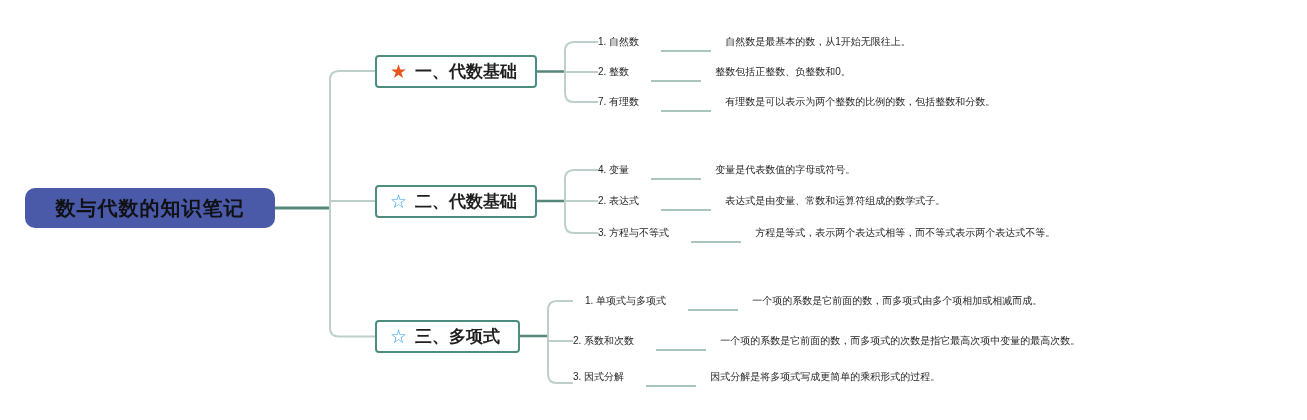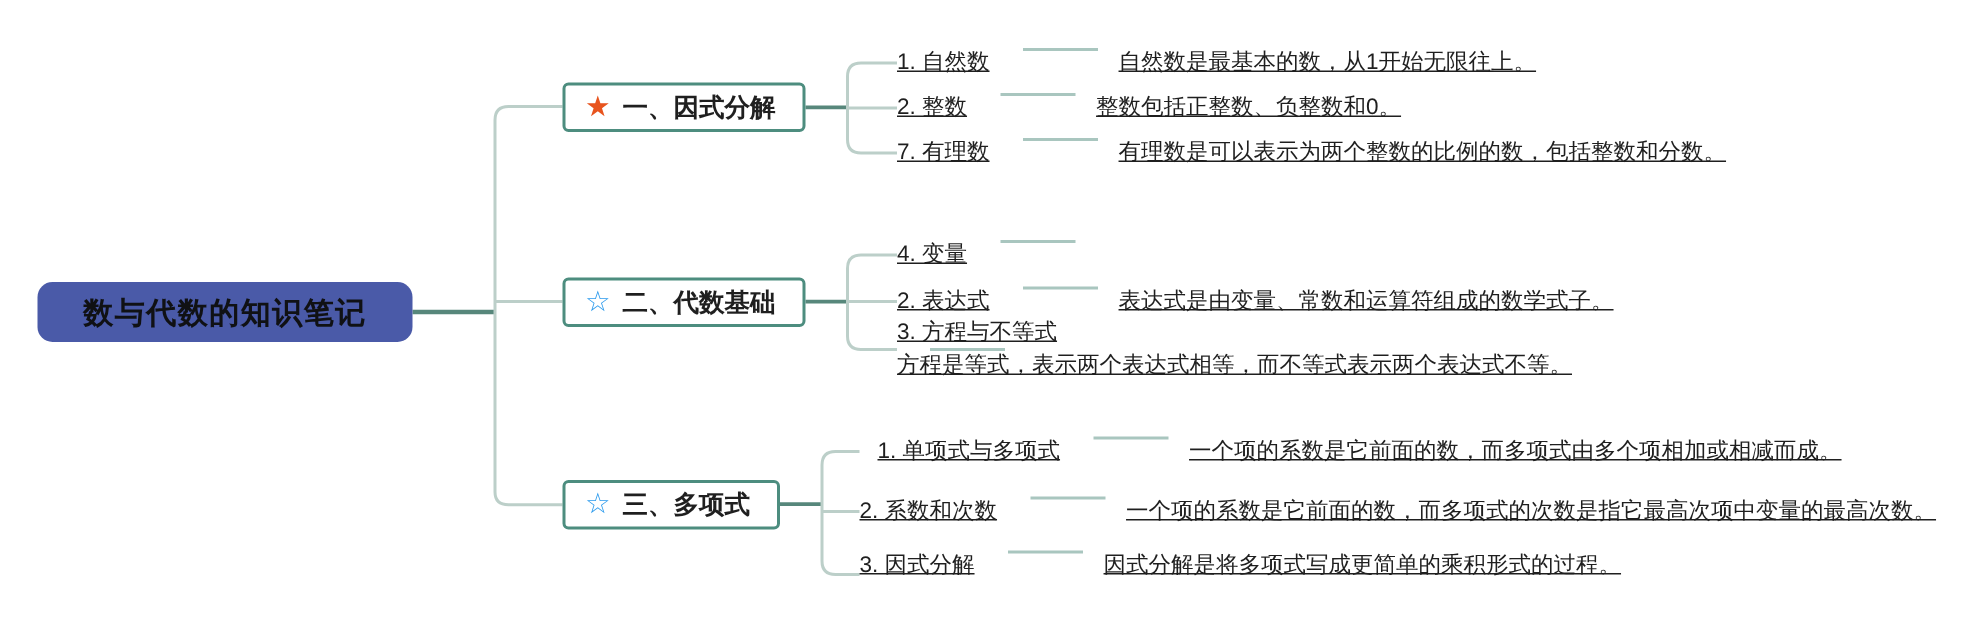--- a/index.html
+++ b/index.html
@@ -33,33 +33,33 @@
     box-sizing:border-box;font-size:17px;font-weight:600;white-space:nowrap;
     cursor:pointer;
   }
   .branch-1{left:375px;top:55px;width:162px;}
   .branch-2{left:375px;top:185px;width:162px;}
   .branch-3{left:375px;top:320px;width:145px;}
   .star{font-size:19px;line-height:1;}
   .star.filled{color:var(--star-filled);}
   .star.outline{color:var(--star-outline);}
   .leaf-row{
-    position:absolute;display:flex;align-items:flex-start;
-    transform:translateY(-50%);white-space:nowrap;font-size:15px;line-height:20px;text-decoration:underline;
+    position:absolute;display:flex;align-items:flex-end;
+    transform:translateY(-50%);white-space:nowrap;font-size:10px;line-height:20px;
   }
   .leaf-label{white-space:nowrap;cursor:pointer;}
   .mini-line{width:50px;height:2px;background:var(--line-mini);margin:0 14px 0 22px;flex:none;}
   .leaf-desc{cursor:pointer;}
   .leaf-desc.wrap{white-space:normal;width:558px;}
   .r-b1-1{left:598px;top:42px;}
   .r-b1-2{left:598px;top:72px;}
   .r-b1-3{left:598px;top:102px;}
   .r-b2-1{left:598px;top:170px;}
   .r-b2-2{left:598px;top:201px;}
-  .r-b2-3{left:598px;top:233px;flex-direction:column;}
+  .r-b2-3{left:598px;top:233px;}
   .r-b3-1{left:573px;top:301px;margin-left:12px;}
   .r-b3-2{left:573px;top:341px;}
   .r-b3-3{left:573px;top:377px;}
 </style>
 </head>
 <body>
 
 <div class="canvas">
 
   <svg class="connector-layer" width="1307" height="420" viewBox="0 0 1307 420" fill="none">
@@ -81,21 +81,21 @@
     <path d="M573 301 H557 Q548 301 548 310 V374 Q548 383 557 383 H573" style="stroke:var(--line-light);stroke-width:2;fill:none"></path>
     <path d="M548 341 H573" style="stroke:var(--line-light);stroke-width:2;fill:none"></path>
   </svg>
 
   <div class="root-node">
     <span>数与代数的知识笔记</span>
   </div>
 
   <div class="branch-node branch-1">
     <span class="star filled">★</span>
-    <span>一、因式分解</span>
+    <span>一、代数基础</span>
   </div>
   <div class="branch-node branch-2">
     <span class="star outline">☆</span>
     <span>二、代数基础</span>
   </div>
   <div class="branch-node branch-3">
     <span class="star outline">☆</span>
     <span>三、多项式</span>
   </div>
 
@@ -111,20 +111,21 @@
   </div>
   <div class="leaf-row r-b1-3">
     <span class="leaf-label">7. 有理数</span>
     <span class="mini-line"></span>
     <span class="leaf-desc">有理数是可以表示为两个整数的比例的数，包括整数和分数。</span>
   </div>
 
   <div class="leaf-row r-b2-1">
     <span class="leaf-label">4. 变量</span>
     <span class="mini-line"></span>
+    <span class="leaf-desc">变量是代表数值的字母或符号。</span>
   </div>
   <div class="leaf-row r-b2-2">
     <span class="leaf-label">2. 表达式</span>
     <span class="mini-line"></span>
     <span class="leaf-desc">表达式是由变量、常数和运算符组成的数学式子。</span>
   </div>
   <div class="leaf-row r-b2-3">
     <span class="leaf-label">3. 方程与不等式</span>
     <span class="mini-line"></span>
     <span class="leaf-desc">方程是等式，表示两个表达式相等，而不等式表示两个表达式不等。</span>

